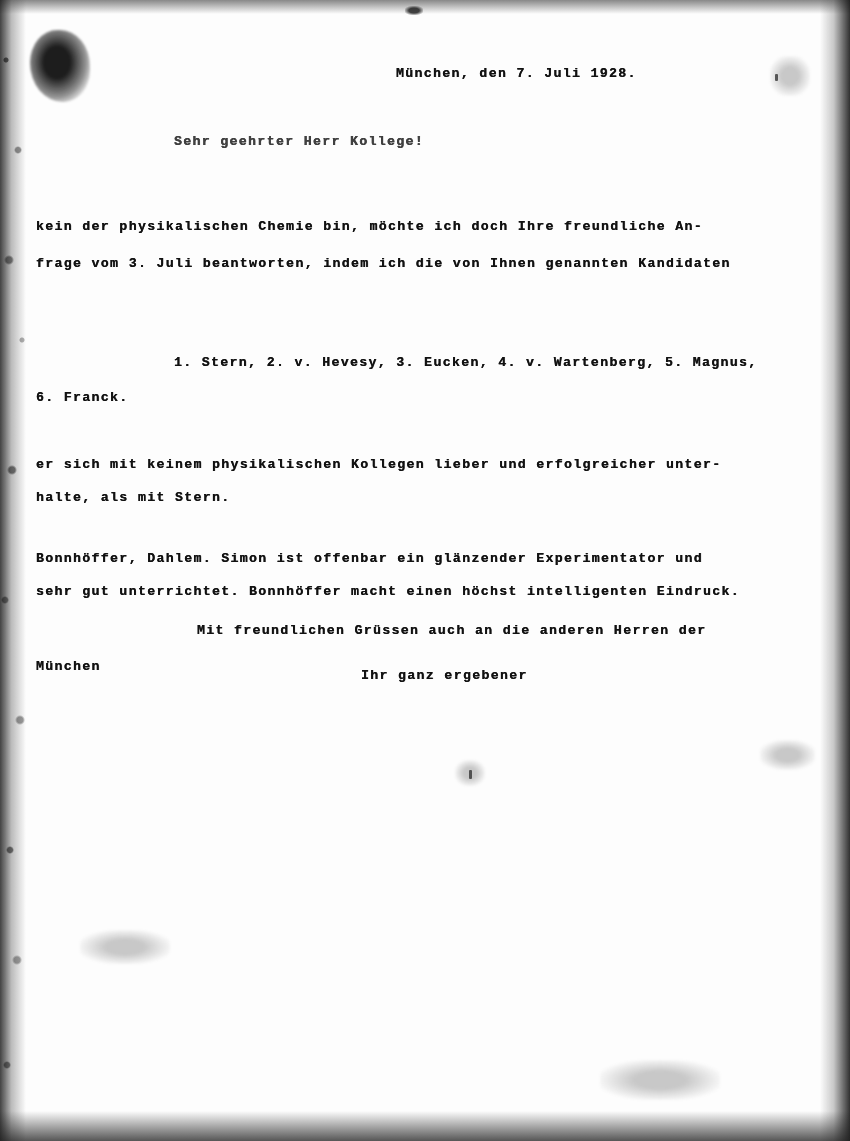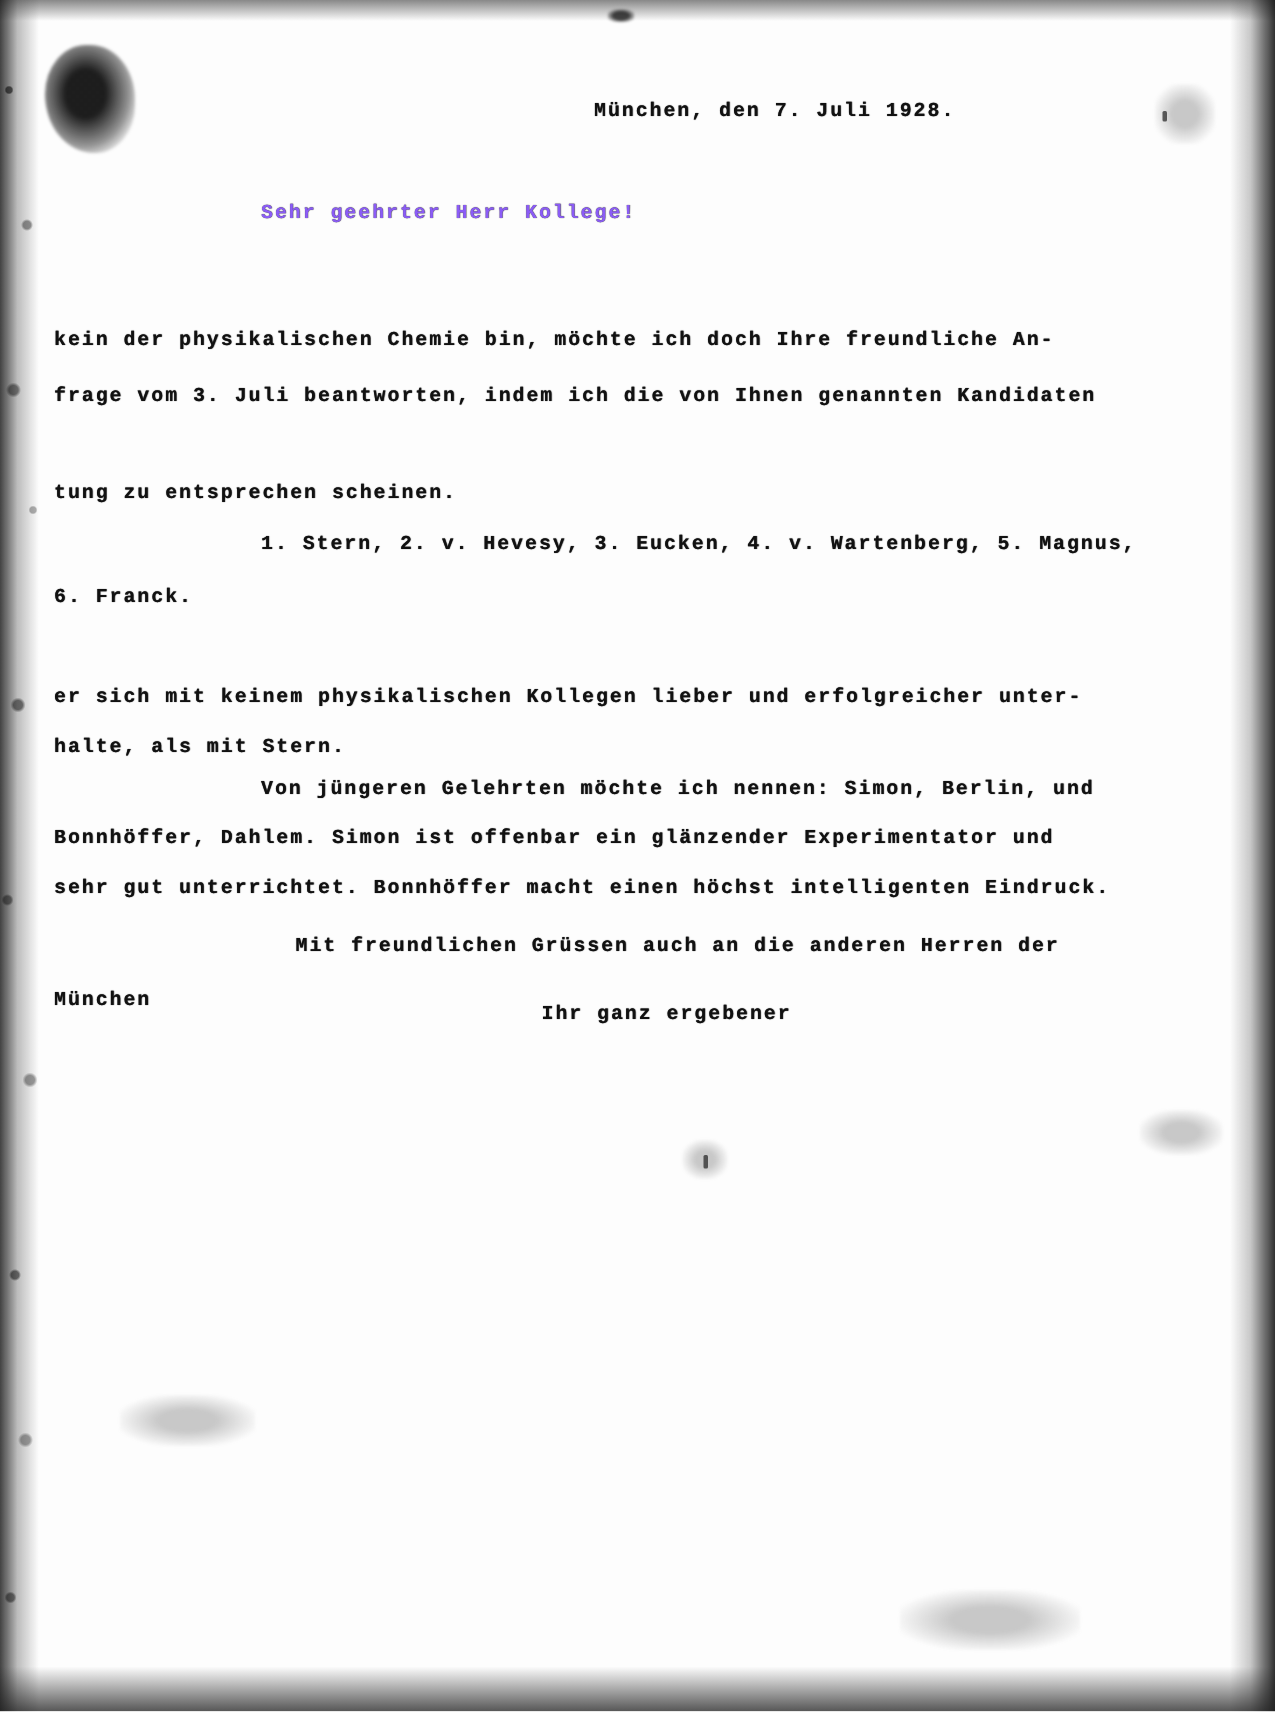--- a/index.html
+++ b/index.html
@@ -98,21 +98,21 @@
   .line {
     position: absolute;
     font-family: "Liberation Mono", monospace;
     font-size: 13.2px;
     font-weight: 700;
     letter-spacing: 1.35px;
     color: #111111;
     white-space: pre;
     text-shadow: 0 0 0.6px rgba(0,0,0,0.75), 0.4px 0.2px 0.5px rgba(0,0,0,0.35);
   }
-  .heavy { color: #8b5cf6; }
+  .heavy { color: #404040; }
 </style>
 </head>
 <body>
 
 <div class="page">
 
   <div class="edge-top"></div>
   <div class="edge-left"></div>
   <div class="edge-left-speckle"></div>
   <div class="edge-right"></div>
@@ -129,29 +129,27 @@
   <div class="dot-tick" style="left:469px;top:770px;width:3px;height:9px;border-radius:1px;"></div>
 
   <div class="letter">
 
     <div class="line" style="left:392px; top:66px;">München, den 7. Juli 1928.</div>
 
     <div class="line heavy" style="left:170px; top:134px;">Sehr geehrter Herr Kollege!</div>
 
     <div class="line" style="left:32px; top:219px;">kein der physikalischen Chemie bin, möchte ich doch Ihre freundliche An-</div>
     <div class="line" style="left:32px; top:256px;">frage vom 3. Juli beantworten, indem ich die von Ihnen genannten Kandidaten</div>
-    <div class="line" style="left:32px; top:321px;">tung zu entsprechen scheinen.</div>
 
     <div class="line" style="left:170px; top:355px;text-align:center;">1. Stern, 2. v. Hevesy, 3. Eucken, 4. v. Wartenberg, 5. Magnus,</div>
     <div class="line" style="left:32px; top:390px;">6. Franck.</div>
 
     <div class="line" style="left:32px; top:457px;">er sich mit keinem physikalischen Kollegen lieber und erfolgreicher unter-</div>
     <div class="line" style="left:32px; top:490px;">halte, als mit Stern.</div>
 
-    <div class="line" style="left:170px; top:518px;">Von jüngeren Gelehrten möchte ich nennen: Simon, Berlin, und</div>
     <div class="line" style="left:32px; top:551px;">Bonnhöffer, Dahlem. Simon ist offenbar ein glänzender Experimentator und</div>
     <div class="line" style="left:32px; top:584px;">sehr gut unterrichtet. Bonnhöffer macht einen höchst intelligenten Eindruck.</div>
 
     <div class="line" style="left:170px; top:623px;margin-left:23px;">Mit freundlichen Grüssen auch an die anderen Herren der</div>
     <div class="line" style="left:32px; top:659px;">München</div>
 
     <div class="line" style="left:357px; top:668px;">Ihr ganz ergebener</div>
 
   </div>
 </div>

